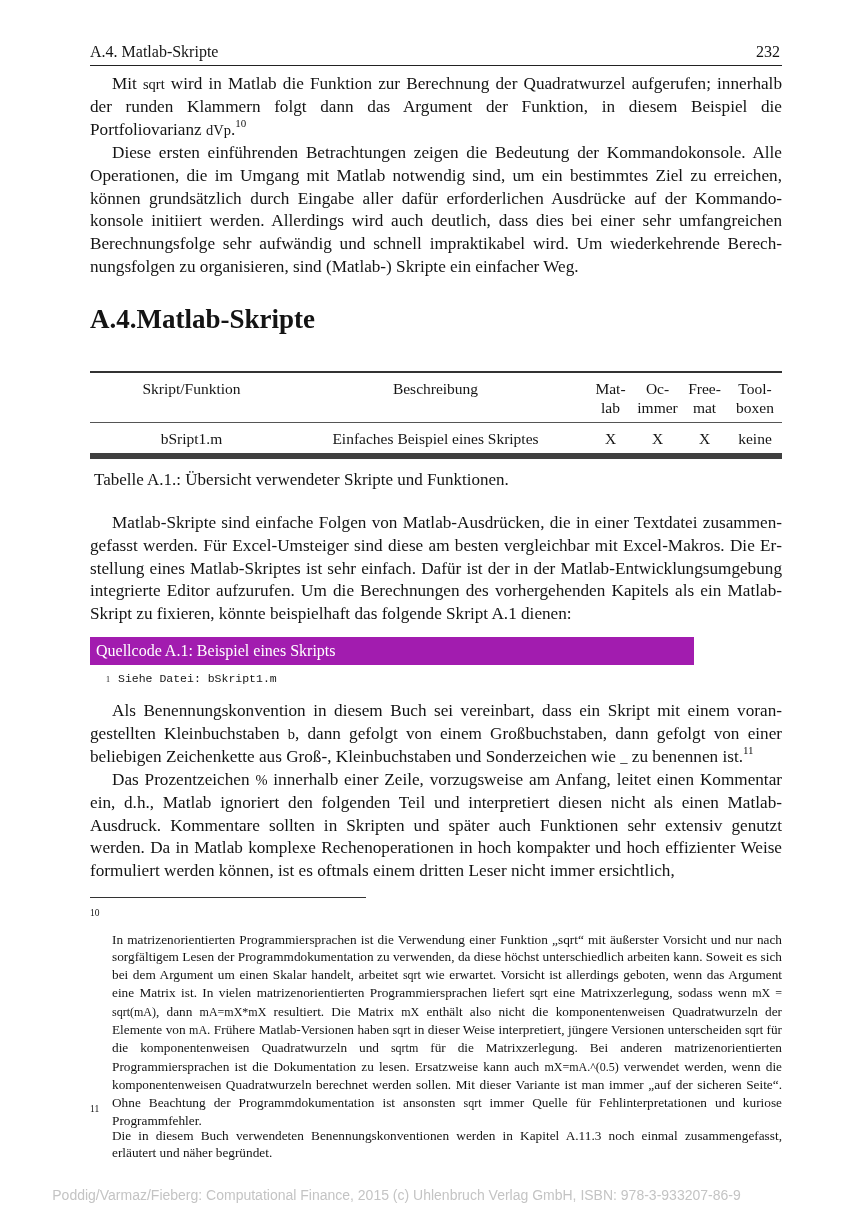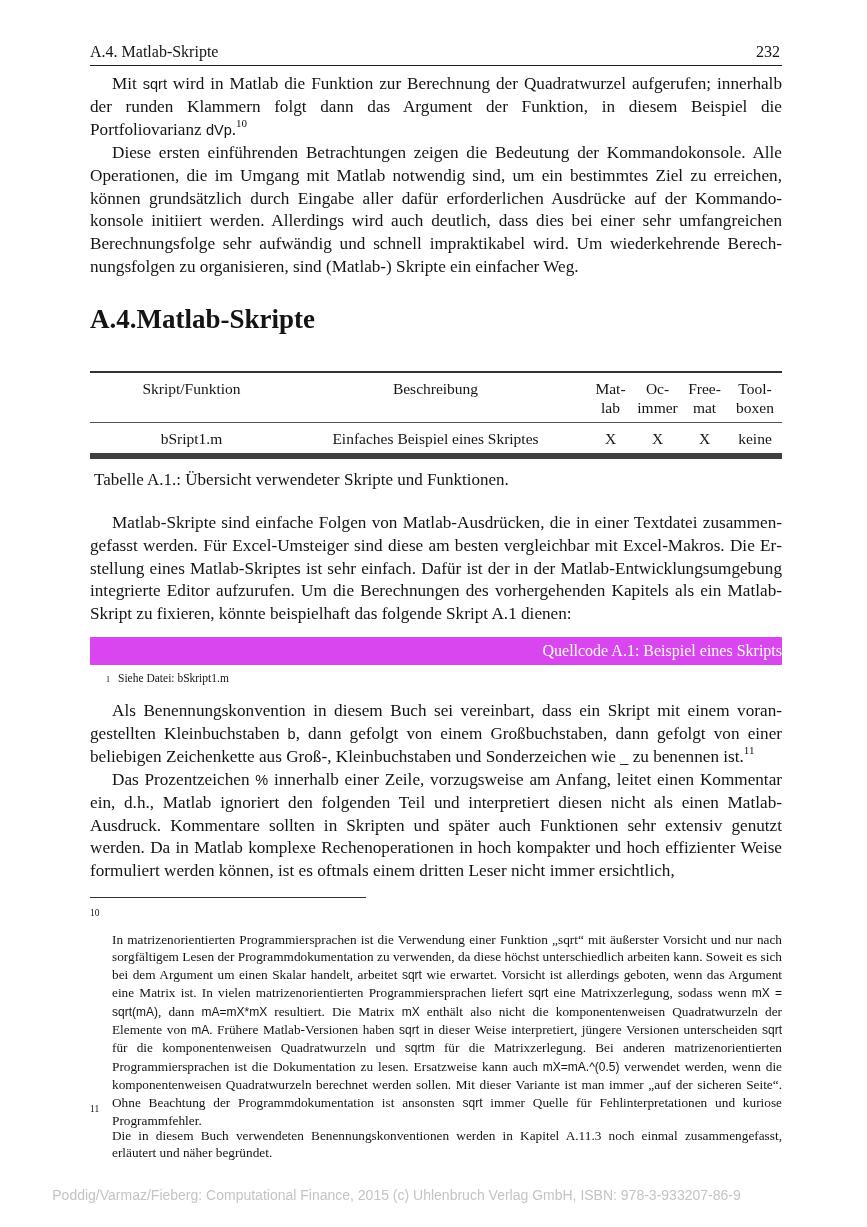--- a/index.html
+++ b/index.html
@@ -1,21 +1,21 @@
 <!DOCTYPE html>
 <html><head>
 <meta charset="utf-8">
 <style>
   html, body { margin: 0; padding: 0; background: #ffffff; }
   body {
     width: 867px; height: 1227px; position: relative; overflow: hidden;
     font-family: "Liberation Serif", "DejaVu Serif", serif; color: #141414;
   }
   .page { position: absolute; left: 90px; top: 0; width: 692px; }
-  .mono { font-family: Liberation Sans, sans-serif; font-size: 14.5px; }
+  .mono { font-family: Liberation Serif, serif; font-size: 14.5px; }
   .header {
     position: absolute; top: 41px; left: 0; width: 692px; height: 24px;
     border-bottom: 1px solid #222; font-size: 16px;
   }
   .header .left { position: absolute; left: 0; top: 2px; }
   .header .right { position: absolute; right: 2px; top: 2px; }
   .para {
     position: absolute; left: 0; width: 692px;
     font-size: 17.2px; line-height: 22.8px; text-align: justify;
     text-indent: 22px; margin: 0; hyphens: manual;
@@ -32,27 +32,27 @@
   table.tab th, table.tab td { text-align: center; font-weight: normal; vertical-align: top; padding: 6px 0 5px 0; }
   table.tab thead tr { border-top: 2px solid #333; border-bottom: 1px solid #555; }
   table.tab tbody tr { border-bottom: 6px solid #404040; }
   .c1 { width: 185px; padding-left: 9px !important; }
   .c2 { width: 303px; }
   .c3 { width: 47px; }
   .c4 { width: 47px; }
   .c5 { width: 47px; }
   .caption { position: absolute; left: 4px; top: 470px; font-size: 17px; }
   .code-header {
-    position: absolute; left: 0; top: 637px; width: 692px; height: 28px;
-    background: #d946ef; color: #ffffff; font-size: 16px; line-height: 28px;
-    box-sizing: border-box; padding-left: 6px; text-align: right;
+    position: absolute; left: 0; top: 637px; width: 604px; height: 28px;
+    background: #a21caf; color: #ffffff; font-size: 16px; line-height: 28px;
+    box-sizing: border-box; padding-left: 6px;
   }
   .code-line { position: absolute; left: 16px; top: 672px; font-size: 11px; }
   .code-line .ln { font-family: "Liberation Serif", serif; font-size: 8px; margin-right: 8px; }
-  .code-line .code { font-family: Liberation Serif, serif; font-size: 11.5px; }
+  .code-line .code { font-family: Liberation Mono, monospace; font-size: 11.5px; }
   .fn-rule { position: absolute; left: 0; top: 897px; width: 276px; height: 1px; background: #333; }
   .footnote {
     position: absolute; left: 0; width: 692px; font-size: 13.3px; line-height: 17.4px;
   }
   .footnote .fnmark { position: absolute; left: 0; top: -3px; font-size: 9.5px; }
   .footnote .fntext { margin-left: 22px; text-align: justify; margin-top: 23px; }
   .footnote .mono { font-size: 12px; }
   .watermark {
     position: absolute; left: 0; width: 793px; top: 1187px; text-align: center;
     font-family: "Liberation Sans", "DejaVu Sans", sans-serif; font-size: 14px; color: #c4c4c4;

